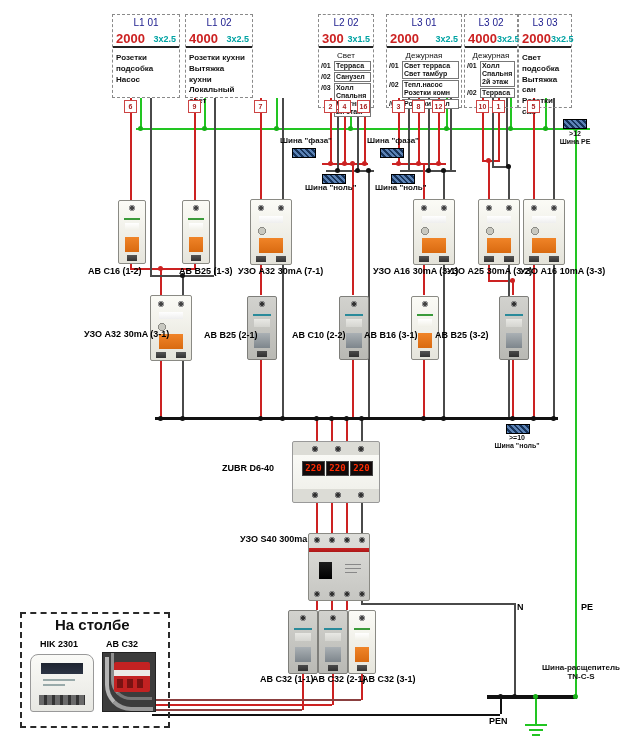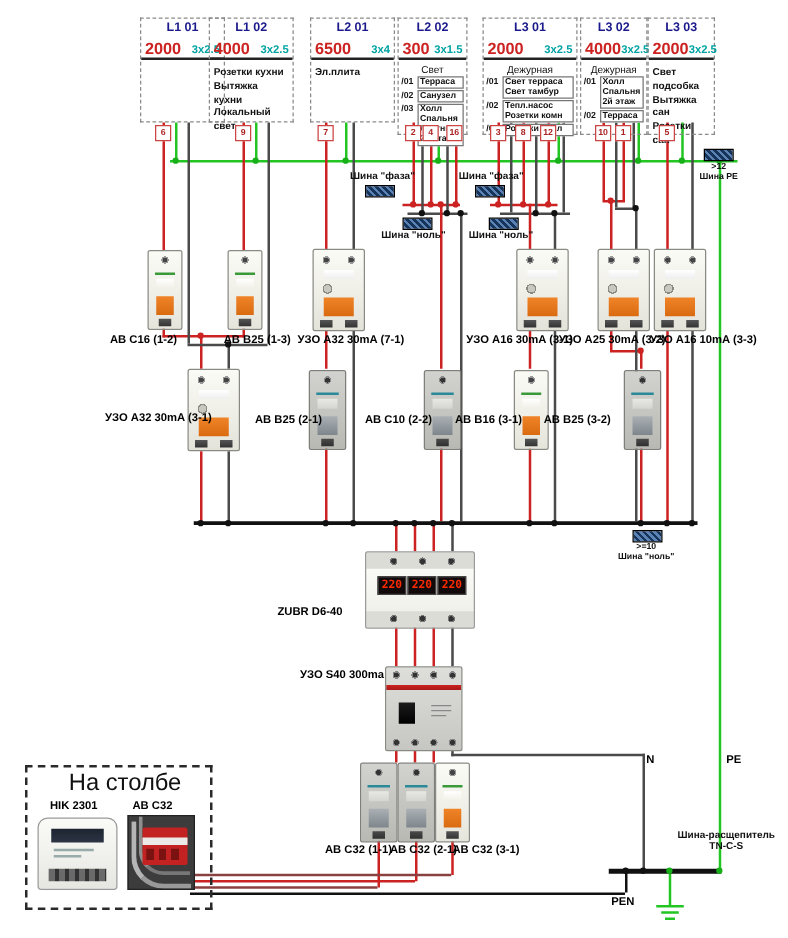--- a/index.html
+++ b/index.html
@@ -1,20 +1,20 @@
 <!DOCTYPE html>
 <html><head>
 <meta charset="utf-8">
 <style>
   html,body{margin:0;padding:0;background:#fff;}
   #canvas{position:relative;width:630px;height:750px;background:#fff;overflow:hidden;
     font-family:"Liberation Sans",sans-serif;}
   
   .cbox{position:absolute;top:14px;border:1px dashed #8a8a8a;z-index:2;box-sizing:border-box;}
-  .cbox .ln{display:block;text-align:center;color:#1a1a8c;font-size:10px;font-weight:bold;padding-top:2px;}
+  .cbox .ln{display:block;text-align:center;color:#1a1a8c;font-size:10px;font-weight:normal;padding-top:2px;}
   .cbox .pr{display:flex;justify-content:space-between;align-items:flex-end;padding:0 3px 1px 3px;height:17px;border-bottom:2px solid #222;}
   .pw{color:#cc2222;font-size:13px;font-weight:bold;line-height:1;}
   .cb{color:#00a3a3;font-size:9px;font-weight:bold;line-height:1.2;}
   .loads{display:block;padding:5px 3px;font-size:8px;font-weight:bold;white-space:pre-line;line-height:1.35;color:#111;}
   .gtitle{text-align:center;font-size:8px;font-weight:normal;margin-top:3px;color:#111;}
   .srow{display:flex;margin:1px 2px;align-items:stretch;}
   .sid{font-size:7px;font-weight:bold;width:13px;flex:none;padding-top:1px;color:#111;}
   .scell{flex:1;border:1px solid #777;font-size:7px;font-weight:bold;white-space:pre-line;line-height:1.15;padding:0 1px;background:#fff;color:#111;}
   
   .tag{position:absolute;width:11px;height:11px;background:#fff;border:1px solid #c44;color:#a22;
@@ -114,52 +114,46 @@
   .photo{position:absolute;width:52px;height:58px;background:#3c3c3c;border:1px solid #222;z-index:4;overflow:hidden;}
   .pb-cable{position:absolute;left:2px;top:4px;width:44px;height:50px;border-left:4px solid #b5b5b5;
     border-bottom:4px solid #999;border-radius:0 0 0 26px;}
   .pb-cable2{position:absolute;left:8px;top:0px;width:38px;height:44px;border-left:3px solid #8f8f8f;
     border-bottom:3px solid #777;border-radius:0 0 0 20px;}
   .pb-red{position:absolute;left:11px;top:9px;width:36px;height:30px;background:#c32222;border-radius:2px;}
   .pb-red:before{content:"";position:absolute;left:0;top:8px;width:100%;height:6px;background:#eceae6;}
   .pb-red:after{content:"";position:absolute;left:3px;top:17px;width:30px;height:9px;
     background:repeating-linear-gradient(90deg,#7a1212 0 6px,#c32222 6px 10px);}
   .pole-box{position:absolute;border:2px dashed #2a2a2a;z-index:2;}
-  .pole-title{position:absolute;font-size:19px;font-weight:normal;color:#111;z-index:6;text-align:right;}
+  .pole-title{position:absolute;font-size:15px;font-weight:bold;color:#111;z-index:6;text-align:right;}
 </style>
 </head>
 <body>
 
 <div id="canvas">
 
   
   <div class="cbox" style="left:112px;width:68px;height:84px">
     <span class="ln">L1 01</span>
     <div class="pr">
         <span class="pw">2000</span>
         <span class="cb">3x2.5</span>
       </div>
-  </div>
-  <div class="cbox" style="left:167px;width:68px;height:84px">
+    <span class="loads">Розетки подсобка
+Насос</span>
+  </div>
+  <div class="cbox" style="left:185px;width:68px;height:84px">
     <span class="ln">L1 02</span>
     <div class="pr">
         <span class="pw">4000</span>
         <span class="cb">3x2.5</span>
       </div>
     <span class="loads">Розетки кухни
 Вытяжка кухни
 Локальный свет</span>
-  </div>
-  <div class="cbox" style="left:248px;width:68px;height:84px">
-    <span class="ln">L2 01</span>
-    <div class="pr">
-        <span class="pw">6500</span>
-        <span class="cb">3x4</span>
-      </div>
-    <span class="loads">Эл.плита</span>
   </div>
   <div class="cbox" style="left:318px;width:56px;height:94px">
     <span class="ln">L2 02</span>
     <div class="pr">
         <span class="pw">300</span>
         <span class="cb">3x1.5</span>
       </div>
     <div class="gtitle">Свет</div>
     <div class="srow">
         <span class="sid">/01</span>
@@ -405,21 +399,21 @@
   
   <i class="w vr" style="left:316px;top:417px;height:24px"></i>
   <i class="w vr" style="left:331px;top:417px;height:24px"></i>
   <i class="w vr" style="left:346px;top:417px;height:24px"></i>
   <i class="w vn" style="left:361px;top:417px;height:24px"></i>
   <div class="zubr" style="left:292px;top:441px">
     <b class="disp" style="left:9px;top:19px">220</b>
     <b class="disp" style="left:33px;top:19px">220</b>
     <b class="disp" style="left:57px;top:19px">220</b>
   </div>
-  <span class="dlabel" style="left:222px;top:484px">ZUBR D6-40</span>
+  <span class="dlabel" style="left:222px;top:463px">ZUBR D6-40</span>
   <i class="w vr" style="left:316px;top:501px;height:32px"></i>
   <i class="w vr" style="left:331px;top:501px;height:32px"></i>
   <i class="w vr" style="left:346px;top:501px;height:32px"></i>
   <i class="w vn" style="left:361px;top:501px;height:32px"></i>
 
   
   <div class="dev4" style="left:308px;top:533px"></div>
   <span class="dlabel" style="left:240px;top:534px">УЗО S40 300ma</span>
   <i class="w vr" style="left:316px;top:599px;height:11px"></i>
   <i class="w vr" style="left:331px;top:599px;height:11px"></i>

